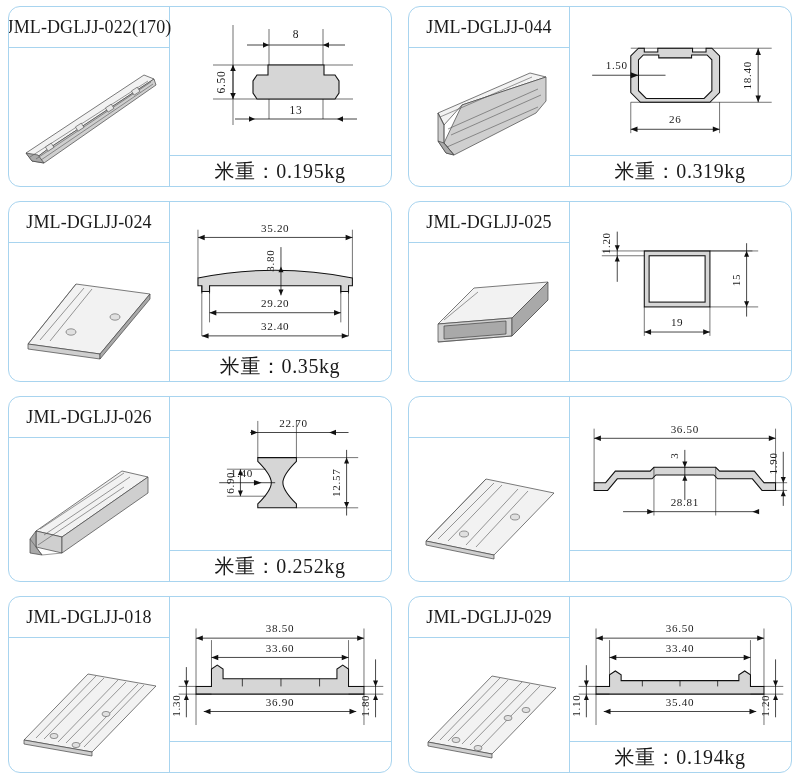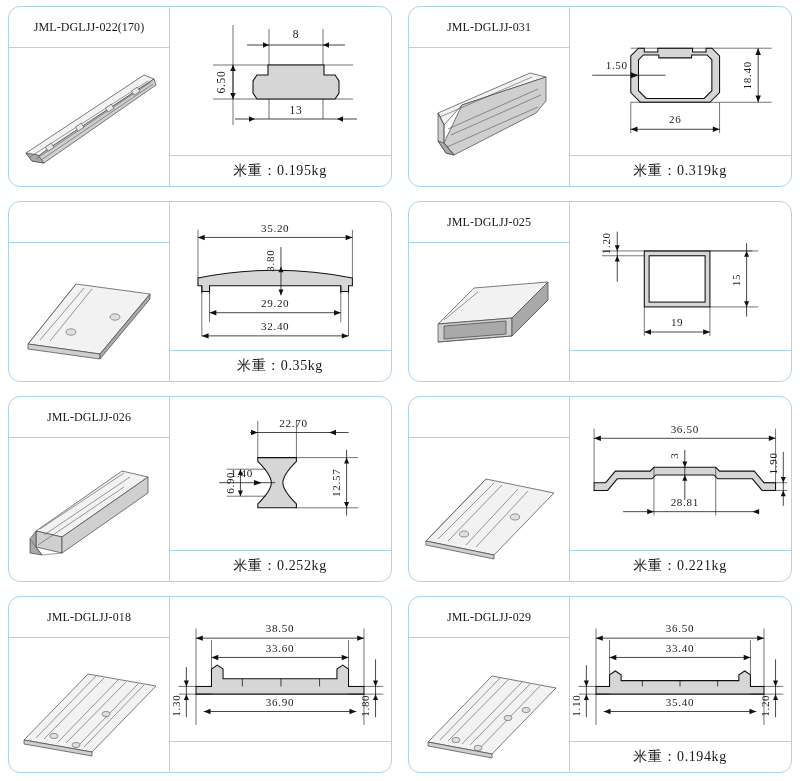--- a/index.html
+++ b/index.html
@@ -65,21 +65,21 @@
   }
   .model-code {
     position: absolute;
     left: 0;
     top: 0;
     width: 160px;
     height: 40px;
     display: flex;
     align-items: center;
     justify-content: center;
-    font-size: 12px;
+    font-size: 18px;
     letter-spacing: .1px;
     white-space: nowrap;
     color: #1a1a1a;
   }
   .photo-area {
     position: absolute;
     left: 0;
     top: 40px;
     width: 160px;
     bottom: 0;
@@ -104,21 +104,21 @@
     left: 160px;
     right: 0;
     bottom: 0;
     height: 30px;
     display: flex;
     align-items: center;
     justify-content: center;
     font-size: 14px;
     white-space: nowrap;
   }
-  .weight-strip .w-value { font-family: "Liberation Serif", serif; font-size: 14px; letter-spacing: .6px; }
+  .weight-strip .w-value { font-family: "Liberation Serif", serif; font-size: 20px; letter-spacing: .6px; }
 
   
   .dim-txt {
     font-family: "Liberation Serif", serif;
     font-size: 11.5px;
     letter-spacing: .7px;
     fill: #1a1a1a;
   }
   .ln { stroke: #111; stroke-width: .8; fill: none; }
   .ln-thin { stroke: #111; stroke-width: .6; fill: none; }
@@ -188,21 +188,21 @@
       </div>
     </div>
   </div>
 
   <div class="cell">
     <div class="card">
       <div class="vdiv"></div>
       <div class="hdiv-left"></div>
       <div class="hdiv-right"></div>
 
-      <div class="model-code">JML-DGLJJ-031</div>
+      <div class="model-code">JML-DGLJJ-044</div>
 
       <div class="photo-area">
         <svg width="150" height="108" viewBox="0 0 150 108">
           <polygon class="iso-top" points="30,62 48,42 132,14 116,10 24,50"></polygon>
           <polygon class="iso-side" points="30,62 24,50 24,78 32,90 40,92 30,80"></polygon>
           <polygon class="iso-side" points="30,80 40,92 122,50 132,38 132,14 48,42"></polygon>
           <polygon class="iso-end" points="24,78 32,90 40,92 30,80"></polygon>
           <path class="iso-line" d="M26,54 L118,14 M34,66 L124,26 M37,72 L127,32 M33,84 L124,44"></path>
           <path class="iso-line" d="M24,50 L30,62 L30,80 L40,92"></path>
         </svg>
@@ -238,20 +238,21 @@
       </div>
     </div>
   </div>
 
   <div class="cell">
     <div class="card">
       <div class="vdiv"></div>
       <div class="hdiv-left"></div>
       <div class="hdiv-right"></div>
 
+      <div class="model-code">JML-DGLJJ-024</div>
 
       <div class="photo-area">
         <svg width="150" height="108" viewBox="0 0 150 108">
           <polygon class="iso-top" points="14,86 62,26 136,36 86,96"></polygon>
           <polygon class="iso-side" points="14,86 86,96 86,101 14,91"></polygon>
           <polygon class="iso-end" points="86,96 136,36 136,41 86,101"></polygon>
           <path class="iso-line" d="M26,82 L70,30 M36,83 L78,31 M62,26 L14,86"></path>
           <g fill="#e0e0e0" stroke="#555" stroke-width=".6">
             <ellipse cx="57" cy="74" rx="5" ry="3.2"></ellipse>
             <ellipse cx="101" cy="59" rx="5" ry="3.2"></ellipse>
@@ -436,23 +437,20 @@
           <polygon points="222,94 219.4,100 224.6,100" fill="#111"></polygon>
           <text class="dim-txt" x="215" y="66" text-anchor="middle" transform="rotate(-90 215 66)">1.90</text>
 
           <path class="ln" d="M56,116 L196,116"></path>
           <polygon points="88,116 81,113.2 81,118.8" fill="#111"></polygon>
           <polygon points="190,116 197,113.2 197,118.8" fill="#111"></polygon>
           <text class="dim-txt" x="120" y="110" text-anchor="middle">28.81</text>
         </svg>
       </div>
 
-      <div class="weight-strip">
-        <span class="w-value">米重：0.221kg</span>
-      </div>
     </div>
   </div>
 
   <div class="cell">
     <div class="card">
       <div class="vdiv"></div>
       <div class="hdiv-left"></div>
       <div class="hdiv-right"></div>
 
       <div class="model-code">JML-DGLJJ-018</div>

